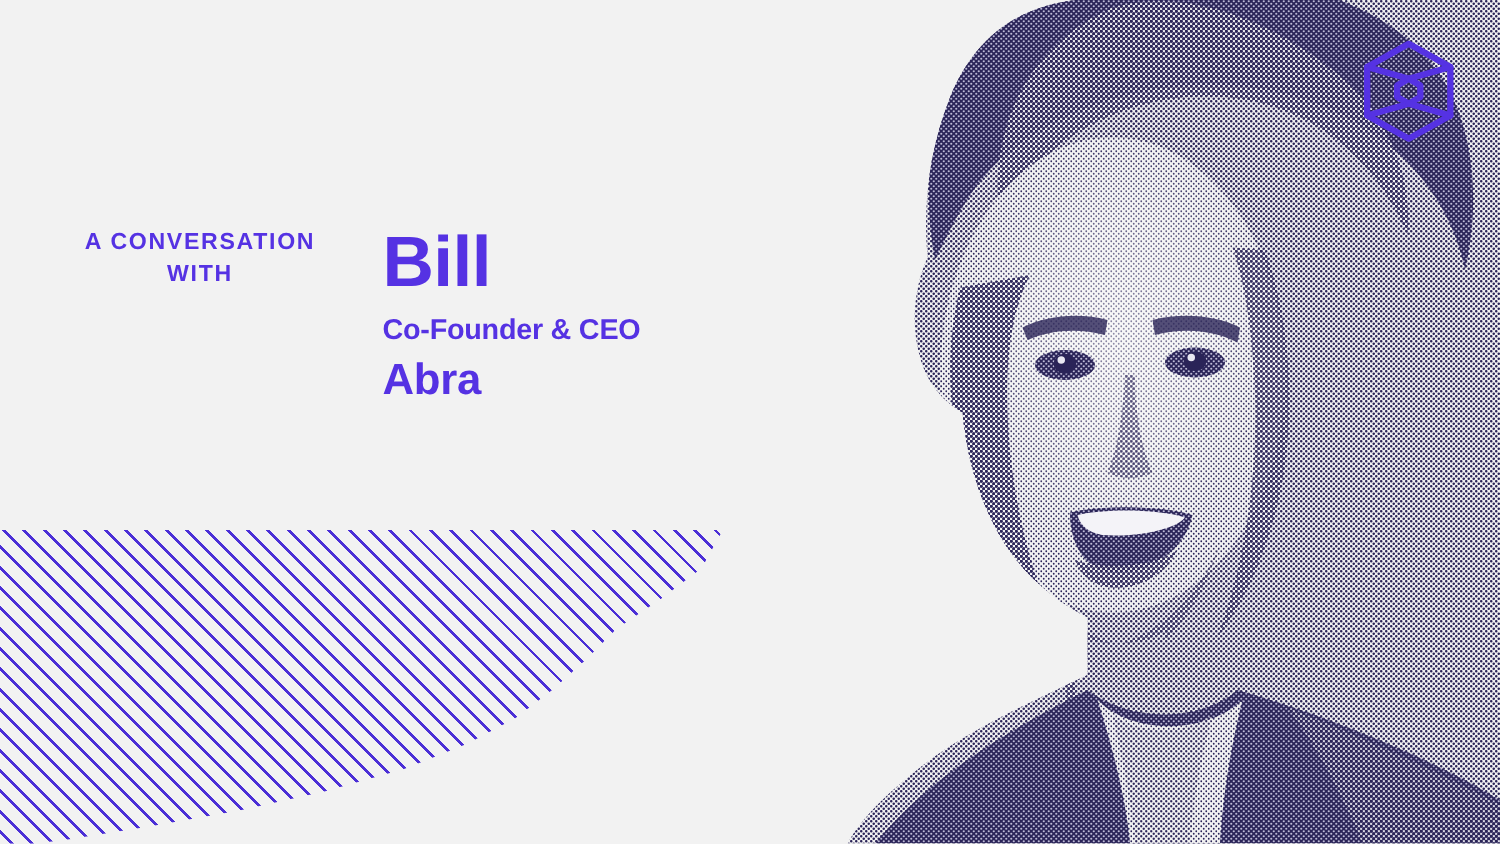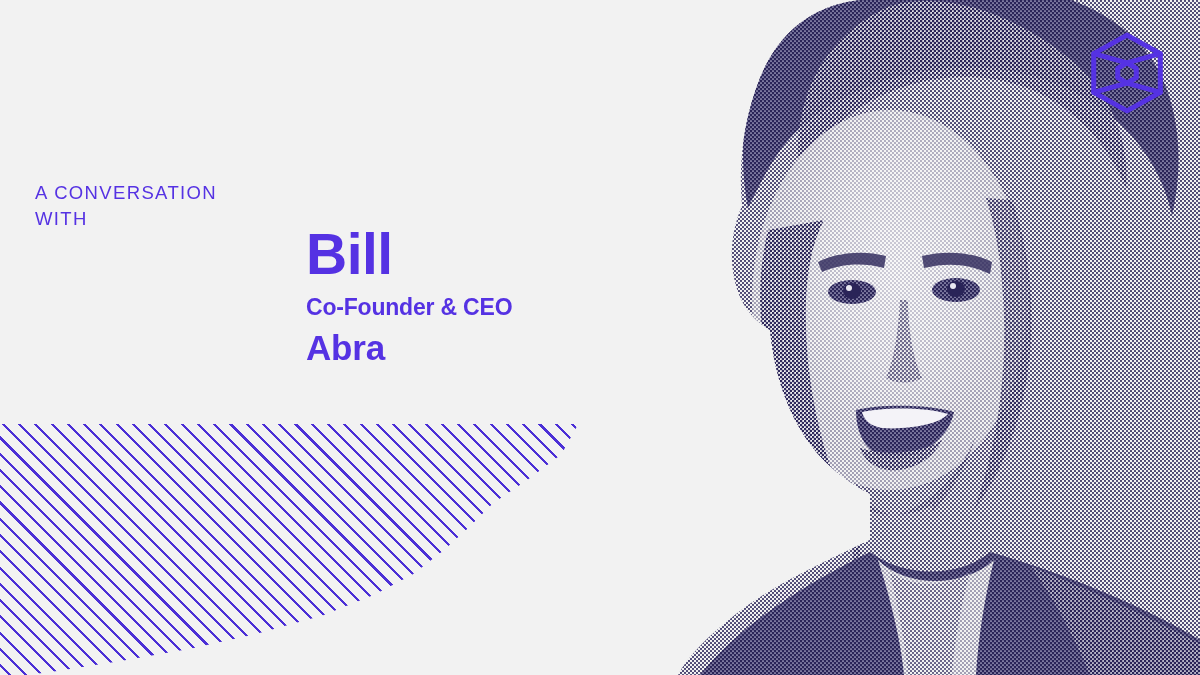--- a/index.html
+++ b/index.html
@@ -69,32 +69,32 @@
     z-index:40;
   }
 
   
   .kicker {
     position:absolute;
     left:35px; top:180px;
     width:250px;
     font-size:18.5px;
     line-height:1.42;
-    font-weight:normal;
+    font-weight:bold;
     letter-spacing:1.35px;
     color:#5532e3;
     text-transform:uppercase;
     z-index:40;
+    text-align:center;
   }
   .guest {
     position:absolute;
     left:306px; top:182px;
     z-index:40;
     color:#5532e3;
-    margin-top:44px;
   }
   .guest .gname {
     font-size:57px;
     line-height:1.0;
     font-weight:bold;
     letter-spacing:-0.5px;
   }
   .guest .gname span { display:block; }
   .guest .grole {
     margin-top:10px;

